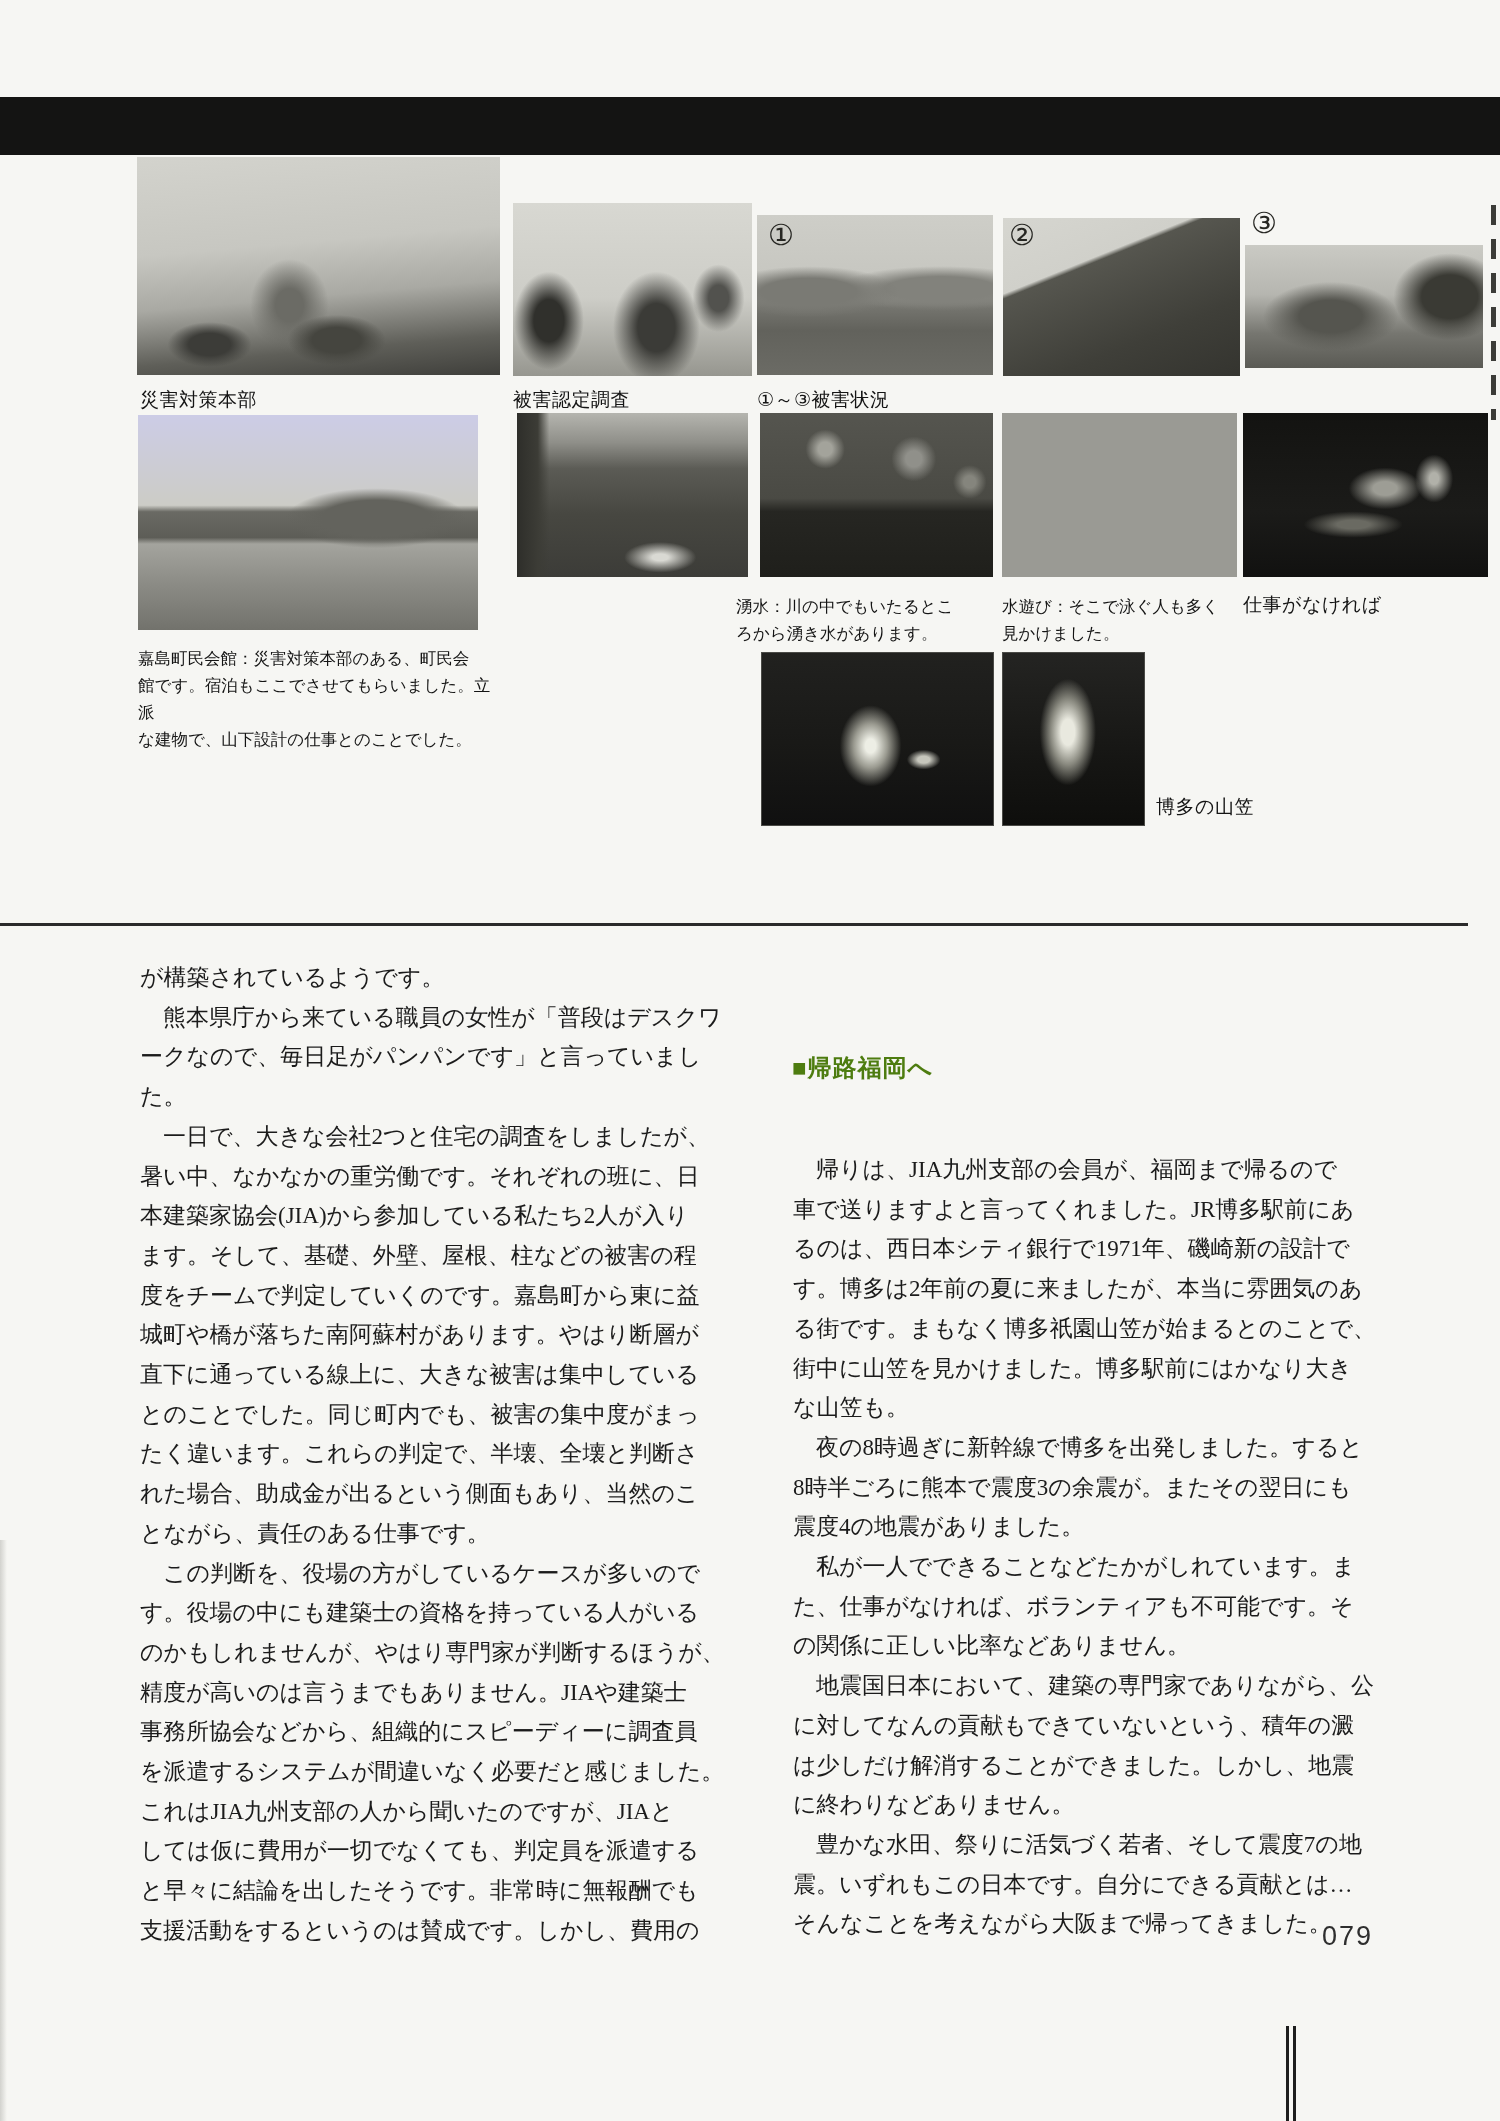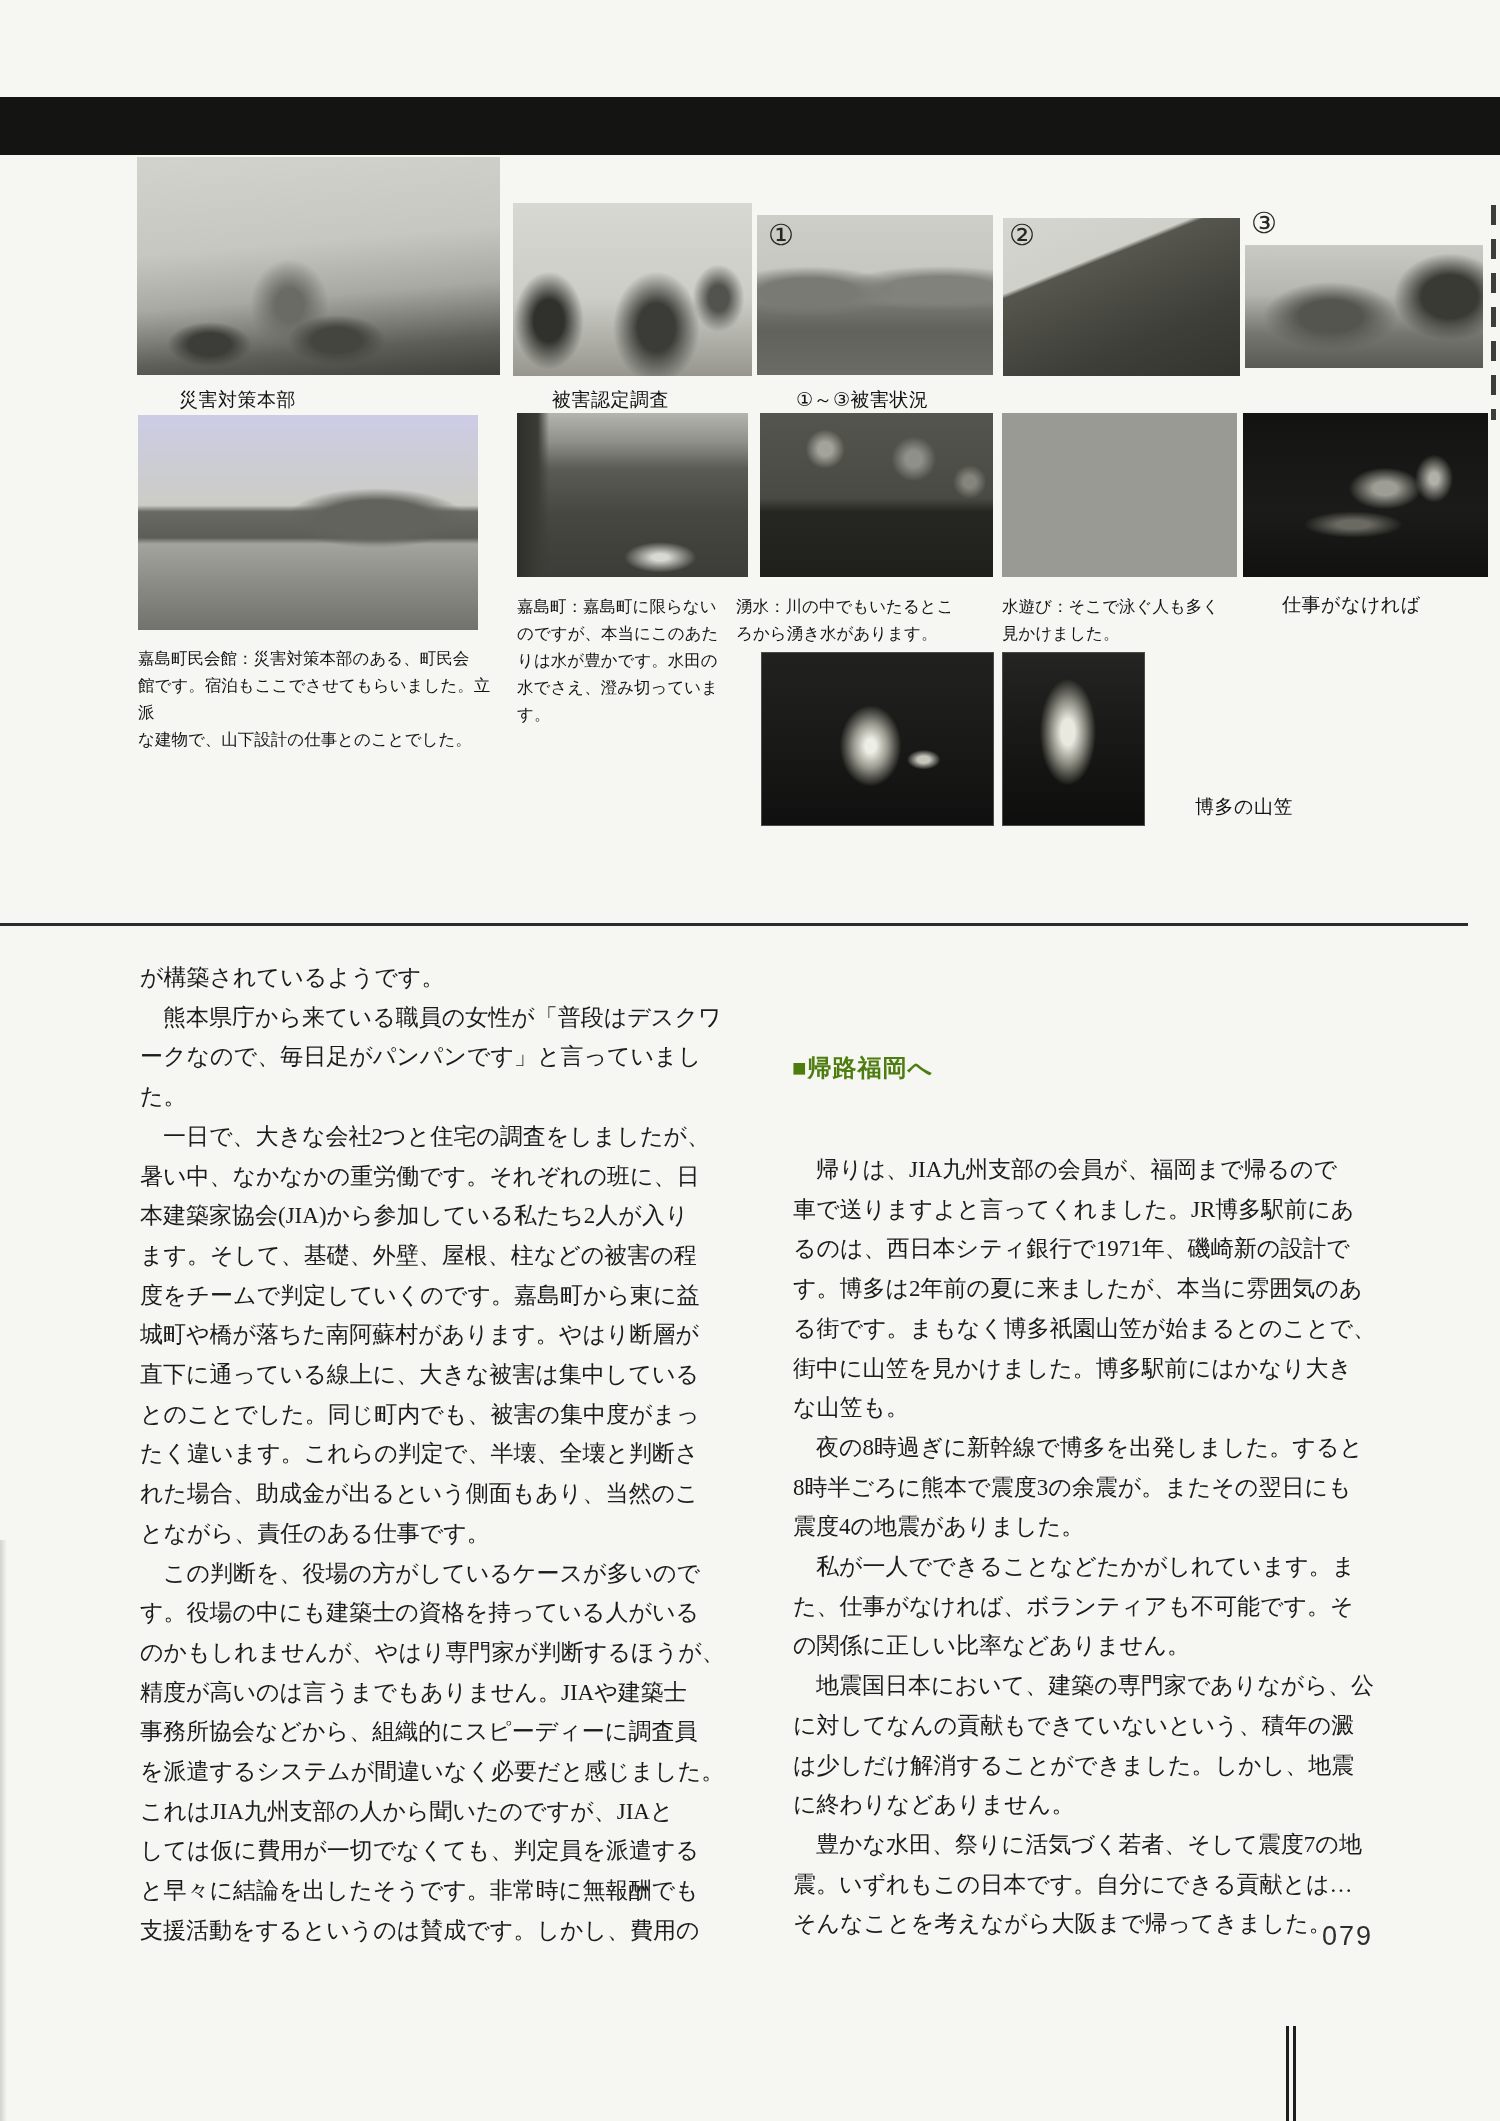--- a/index.html
+++ b/index.html
@@ -74,21 +74,21 @@
     background:
       radial-gradient(ellipse 38px 72px at 46% 46%, #e9e9df 18%, #8a8a80 45%, rgba(0,0,0,0) 74%),
       linear-gradient(180deg,#242422 0%,#161614 60%,#0e0e0c 100%);}
   
   .badge{position:absolute;font-size:29px;line-height:1;color:#26262 2;color:#262622;
     font-family:"DejaVu Sans","Liberation Sans",sans-serif;}
   .badge1{left:768px;top:221px;}
   .badge2{left:1009px;top:221px;}
   .badge3{left:1251px;top:209px;}
   
-  .plabel{position:absolute;font-size:19px;line-height:24px;letter-spacing:.5px;color:#141414;white-space:pre-line;margin-left:39px;}
+  .plabel{position:absolute;font-size:19px;line-height:24px;letter-spacing:.5px;color:#141414;white-space:pre-line;}
   .lbl-hq{left:140px;top:388px;}
   .lbl-survey{left:513px;top:388px;}
   .lbl-damage{left:757px;top:388px;}
   .lbl-bank{left:1243px;top:593px;}
   .lbl-yamakasa{left:1156px;top:795px;}
   .pcap{position:absolute;font-size:16.5px;line-height:27px;color:#141414;white-space:pre-line;}
   .cap-hall{left:138px;top:645px;width:365px;}
   .cap-kashima{left:517px;top:593px;width:240px;}
   .cap-spring{left:736px;top:593px;width:250px;font-family:Liberation Serif, serif;}
   .cap-swim{left:1002px;top:593px;width:245px;}
@@ -133,25 +133,20 @@
   <div class="plabel lbl-damage">①～③被害状況</div>
 
   <div class="ph ph-hall"></div>
   <div class="ph ph-paddy"></div>
   <div class="ph ph-spring"></div>
   <div class="ph ph-river"></div>
   <div class="ph ph-bank"></div>
   <div class="pcap cap-hall">嘉島町民会館：災害対策本部のある、町民会
 館です。宿泊もここでさせてもらいました。立派
 な建物で、山下設計の仕事とのことでした。</div>
-  <div class="pcap cap-kashima">嘉島町：嘉島町に限らない
-のですが、本当にこのあた
-りは水が豊かです。水田の
-水でさえ、澄み切っていま
-す。</div>
   <div class="pcap cap-spring">湧水：川の中でもいたるとこ
 ろから湧き水があります。</div>
   <div class="pcap cap-swim">水遊び：そこで泳ぐ人も多く
 見かけました。</div>
   <div class="plabel lbl-bank">仕事がなければ</div>
 
   <div class="ph ph-yama1"></div>
   <div class="ph ph-yama2"></div>
   <div class="plabel lbl-yamakasa">博多の山笠</div>
 

